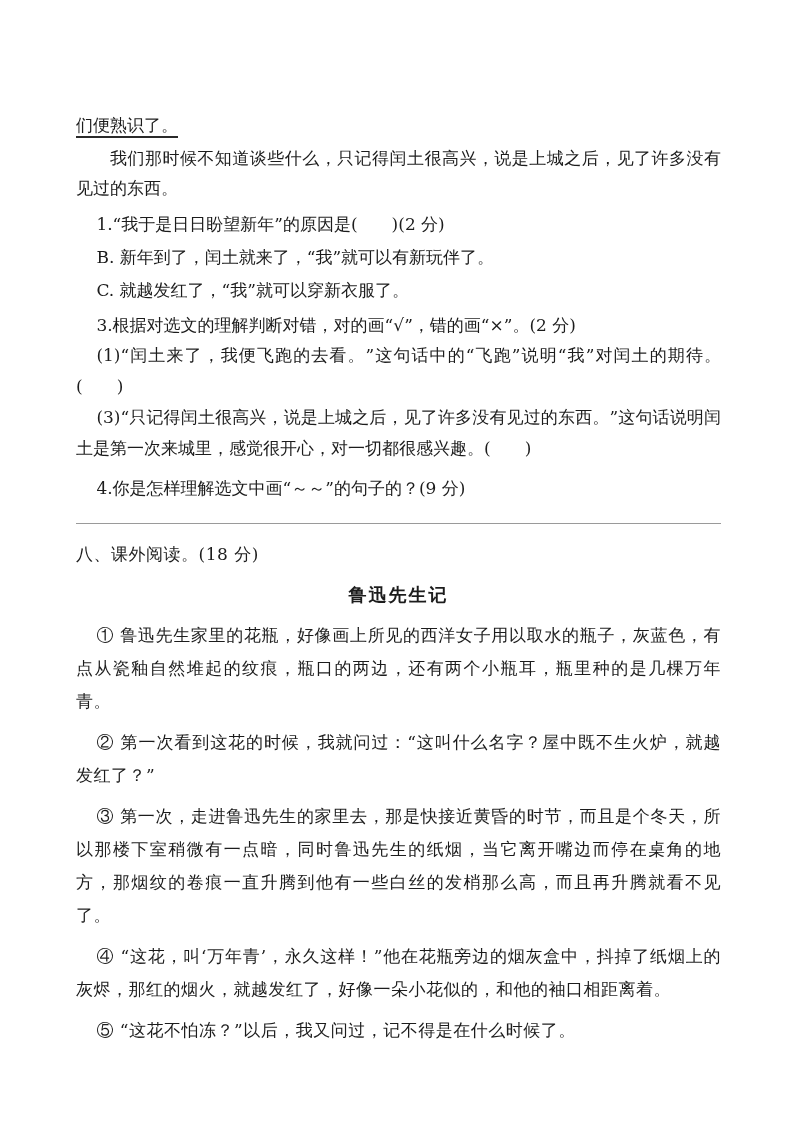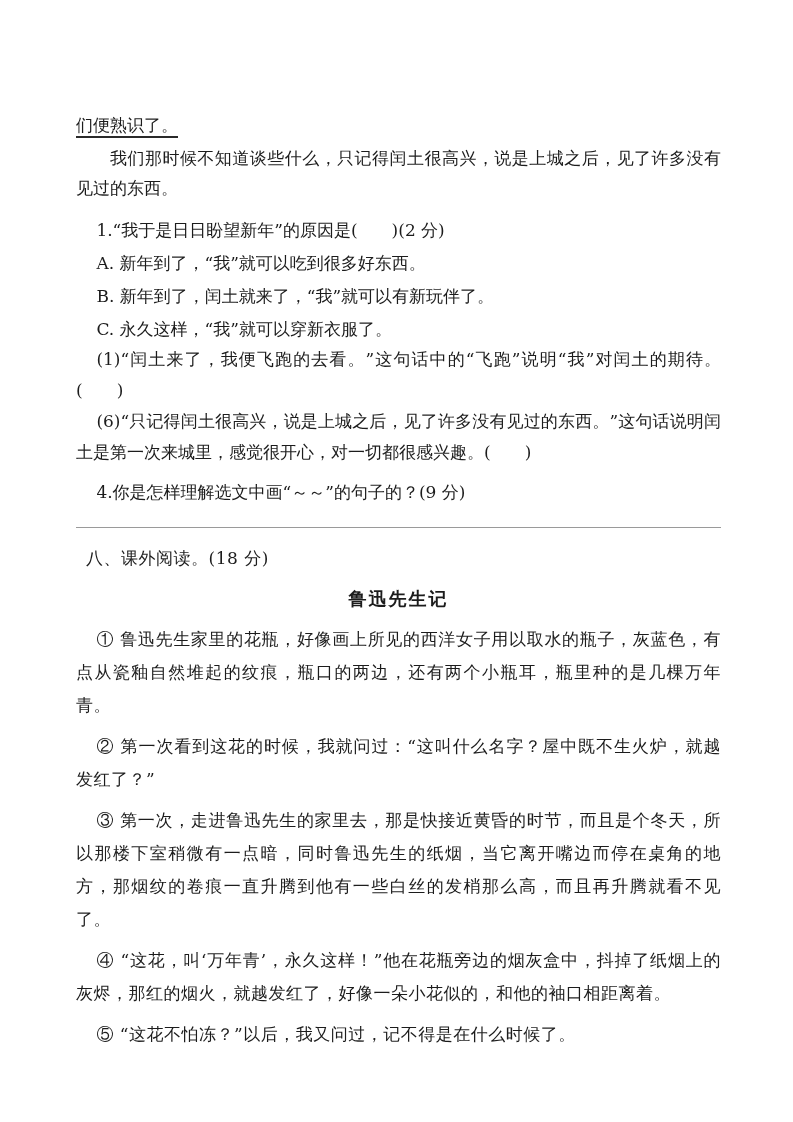--- a/index.html
+++ b/index.html
@@ -24,32 +24,32 @@
     text-align: justify;
     font-weight: normal;
   }
   .carry-line { margin-bottom: 4px; }
   .underlined {
     border-bottom: 2px solid #2a2a2a;
     padding-bottom: 1px;
   }
   .indent2 { text-indent: 2em; font-family: Liberation Serif, serif; }
   .indent1 { text-indent: 1.2em; }
-  .question { margin-top: 11px; }
+  .question { margin-top: 5px; }
   .option { margin-top: 3px; }
   .sub-item { line-height: 31px; }
   .q4 { margin-top: 9px; }
   .divider {
     border: none;
     border-top: 1px solid #9a9a9a;
     height: 0;
     margin: 20px 0 14px 0;
     width: 100%;
   }
-  .section-heading { margin-top: 2px; margin-left: 10px; }
+  .section-heading { margin-top: 2px; }
   .reading-title {
     text-align: center;
     font-size: 18px;
     line-height: 32px;
     margin-top: 8px;
     letter-spacing: 2px;
     font-weight: bold;
   }
   .reading p {
     line-height: 33px;
@@ -61,31 +61,31 @@
 <body>
 
 <div class="page">
 
   <p class="carry-line"><span class="underlined">们便熟识了。</span></p>
 
   <p class="indent2">我们那时候不知道谈些什么，只记得闰土很高兴，说是上城之后，见了许多没有见过的东西。</p>
 
   <p class="indent1 question">1.“我于是日日盼望新年”的原因是(　　)(2 分)</p>
 
-  <p class="indent1 option">A. 新年到了，“我”就可以吃到很多好东西。</p>
 
   <p class="indent1 option">B. 新年到了，闰土就来了，“我”就可以有新玩伴了。</p>
 
-  <p class="indent1 option">C. 永久这样，“我”就可以穿新衣服了。</p>
+  <p class="indent1 option">C. 就越发红了，“我”就可以穿新衣服了。</p>
 
 
+  <p class="indent1 question">3.根据对选文的理解判断对错，对的画“√”，错的画“×”。(2 分)</p>
 
   <p class="indent1 sub-item">(1)“闰土来了，我便飞跑的去看。”这句话中的“飞跑”说明“我”对闰土的期待。(　　)</p>
 
-  <p class="indent1 sub-item">(6)“只记得闰土很高兴，说是上城之后，见了许多没有见过的东西。”这句话说明闰土是第一次来城里，感觉很开心，对一切都很感兴趣。(　　)</p>
+  <p class="indent1 sub-item">(3)“只记得闰土很高兴，说是上城之后，见了许多没有见过的东西。”这句话说明闰土是第一次来城里，感觉很开心，对一切都很感兴趣。(　　)</p>
 
   <p class="indent1 question q4">4.你是怎样理解选文中画“～～”的句子的？(9 分)</p>
 
   <hr class="divider">
 
   <div class="reading">
 
     <p class="section-heading">八、课外阅读。(18 分)</p>
 
     <h3 class="reading-title">鲁迅先生记</h3>

